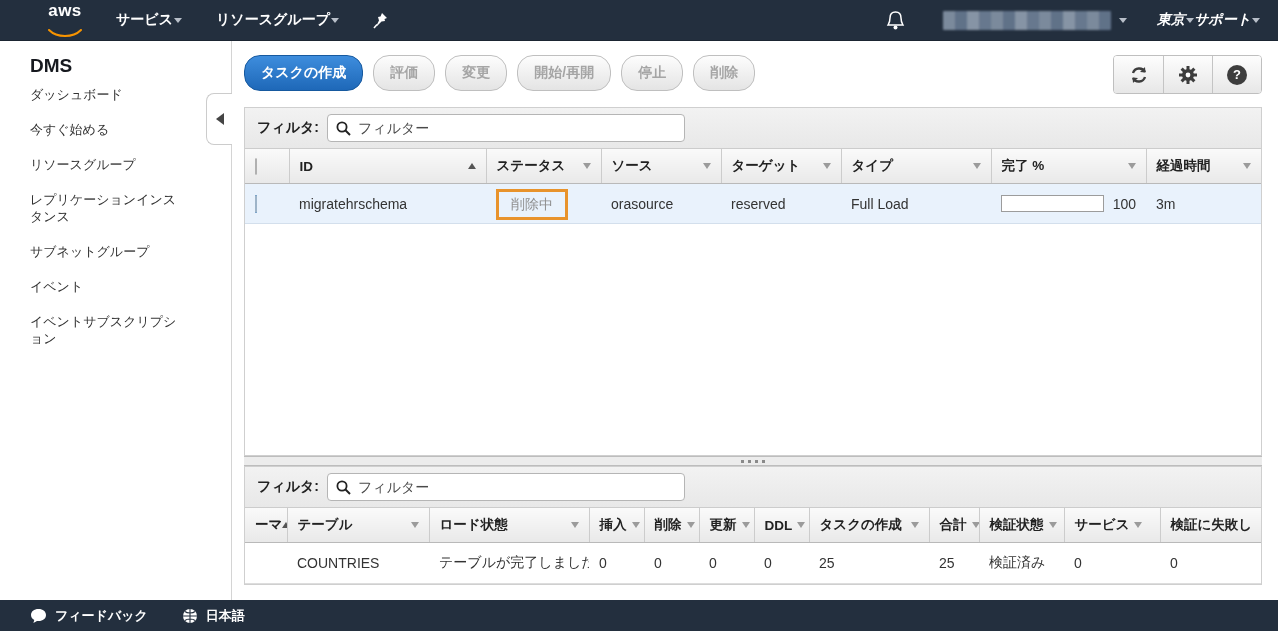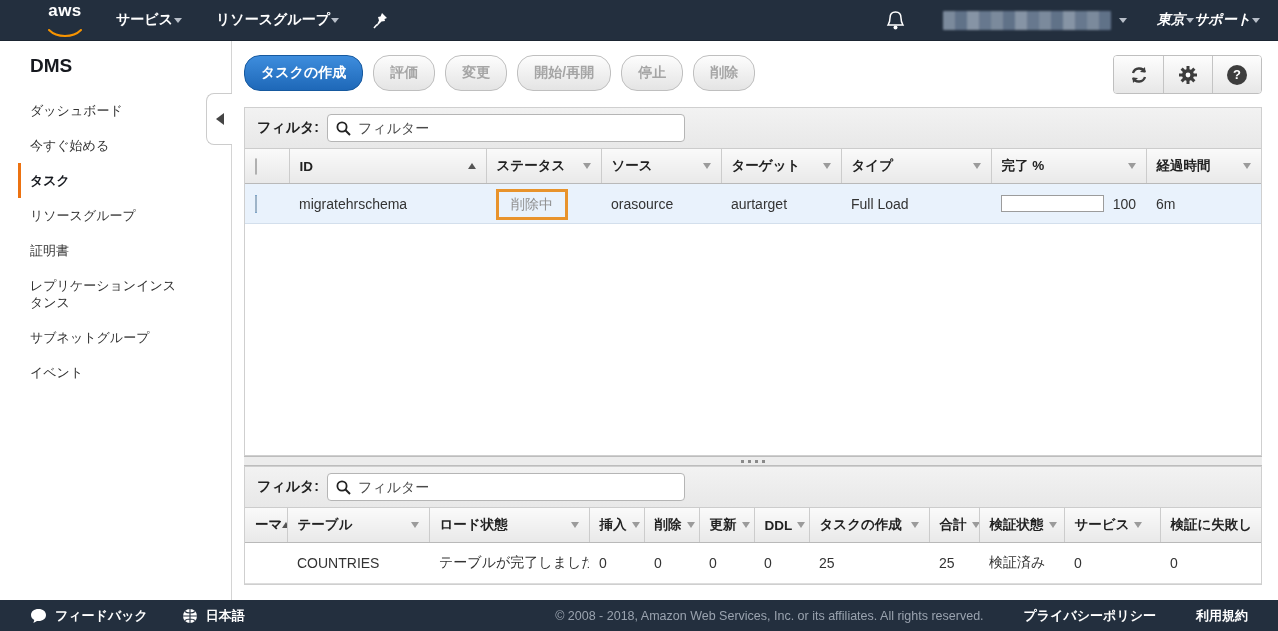--- a/index.html
+++ b/index.html
@@ -33,21 +33,21 @@
   }
   .nav-right .nav-item { margin-right:0;font-style:italic; }
   .account-menu { display:flex; align-items:center; margin-right:30px; cursor:pointer; }
   .region-menu { margin-right:30px; }
 
   
   .page { flex:1 1 auto; display:flex; min-height:0; position:relative; }
 
   
   .sidebar { width:232px; flex:0 0 232px; background:#fff; border-right:1px solid #d4d4d4; padding:14px 0 0 30px; position:relative; }
-  .sidebar-title { font-size:19px; font-weight:bold; color:#16191f; margin-bottom:16px; }
+  .sidebar-title { font-size:19px; font-weight:bold; color:#16191f; }
   .side-item { padding:9px 18px 9px 0; color:#333; cursor:pointer; line-height:17px; width:176px; }
   .side-item.selected { font-weight:bold; color:#16191f; border-left:3px solid #ec7211; padding-left:9px; margin-left:-12px; }
   .collapse-tab {
     position:absolute; right:-1px; top:52px; width:26px; height:52px;
     background:#fff; border:1px solid #ccc; border-right:none;
     border-radius:8px 0 0 8px; display:flex; align-items:center; justify-content:center; cursor:pointer;
   }
   .tri-left { width:0; height:0; border-top:6px solid transparent; border-bottom:6px solid transparent; border-right:8px solid #444; }
 
   
@@ -175,26 +175,25 @@
     </div>
   </div>
 </header>
 
 <div class="page">
 
   <aside class="sidebar">
     <div class="sidebar-title">DMS</div>
     <div class="side-item">ダッシュボード</div>
     <div class="side-item">今すぐ始める</div>
-    <div class="side-item selected">タスク</div>
     <div class="side-item">リソースグループ</div>
-    <div class="side-item">証明書</div>
     <div class="side-item">レプリケーションインスタンス</div>
     <div class="side-item">サブネットグループ</div>
     <div class="side-item">イベント</div>
+    <div class="side-item">イベントサブスクリプション</div>
     <div class="collapse-tab">
       <span class="tri-left"></span>
     </div>
   </aside>
 
   <main class="content">
 
     <div class="toolbar">
       <button class="btn primary">タスクの作成</button>
       <button class="btn">評価</button>
@@ -297,29 +296,29 @@
                 </span>
               </th>
           </tr>
         </thead>
         <tbody>
           <tr class="selected">
             <td><span class="checkbox checked"></span></td>
             <td>migratehrschema</td>
             <td><span class="status-box">削除中</span></td>
             <td>orasource</td>
-            <td>aurtarget</td>
+            <td>reserved</td>
             <td>Full Load</td>
             <td>
               <span class="progress-cell">
                 <span class="progress-track"><span class="progress-fill" id="task-progress-fill" style="width: 100%;"></span></span>
                 <span>100</span>
               </span>
             </td>
-            <td>6m</td>
+            <td>3m</td>
           </tr>
         </tbody>
       </table>
       <div class="tasks-space"></div>
     </section>
 
     <div class="splitter">
       <i></i>
         <i></i>
         <i></i>
@@ -457,18 +456,13 @@
     </svg>
     <span>フィードバック</span>
   </div>
   <div class="foot-item">
     <svg width="16" height="16" viewBox="0 0 16 16">
       <circle cx="8" cy="8" r="7" fill="#fff"></circle>
       <path d="M8 1 L8 15 M1 8 L15 8 M3 3.5 C5 5.5 11 5.5 13 3.5 M3 12.5 C5 10.5 11 10.5 13 12.5" stroke="#232f3e" stroke-width="1.1" fill="none"></path>
     </svg>
     <span>日本語</span>
   </div>
-  <div class="foot-right">
-    <span class="copyright">© 2008 - 2018, Amazon Web Services, Inc. or its affiliates. All rights reserved.</span>
-    <span class="foot-link">プライバシーポリシー</span>
-    <span class="foot-link">利用規約</span>
-  </div>
 </footer>
 
 </body></html>

